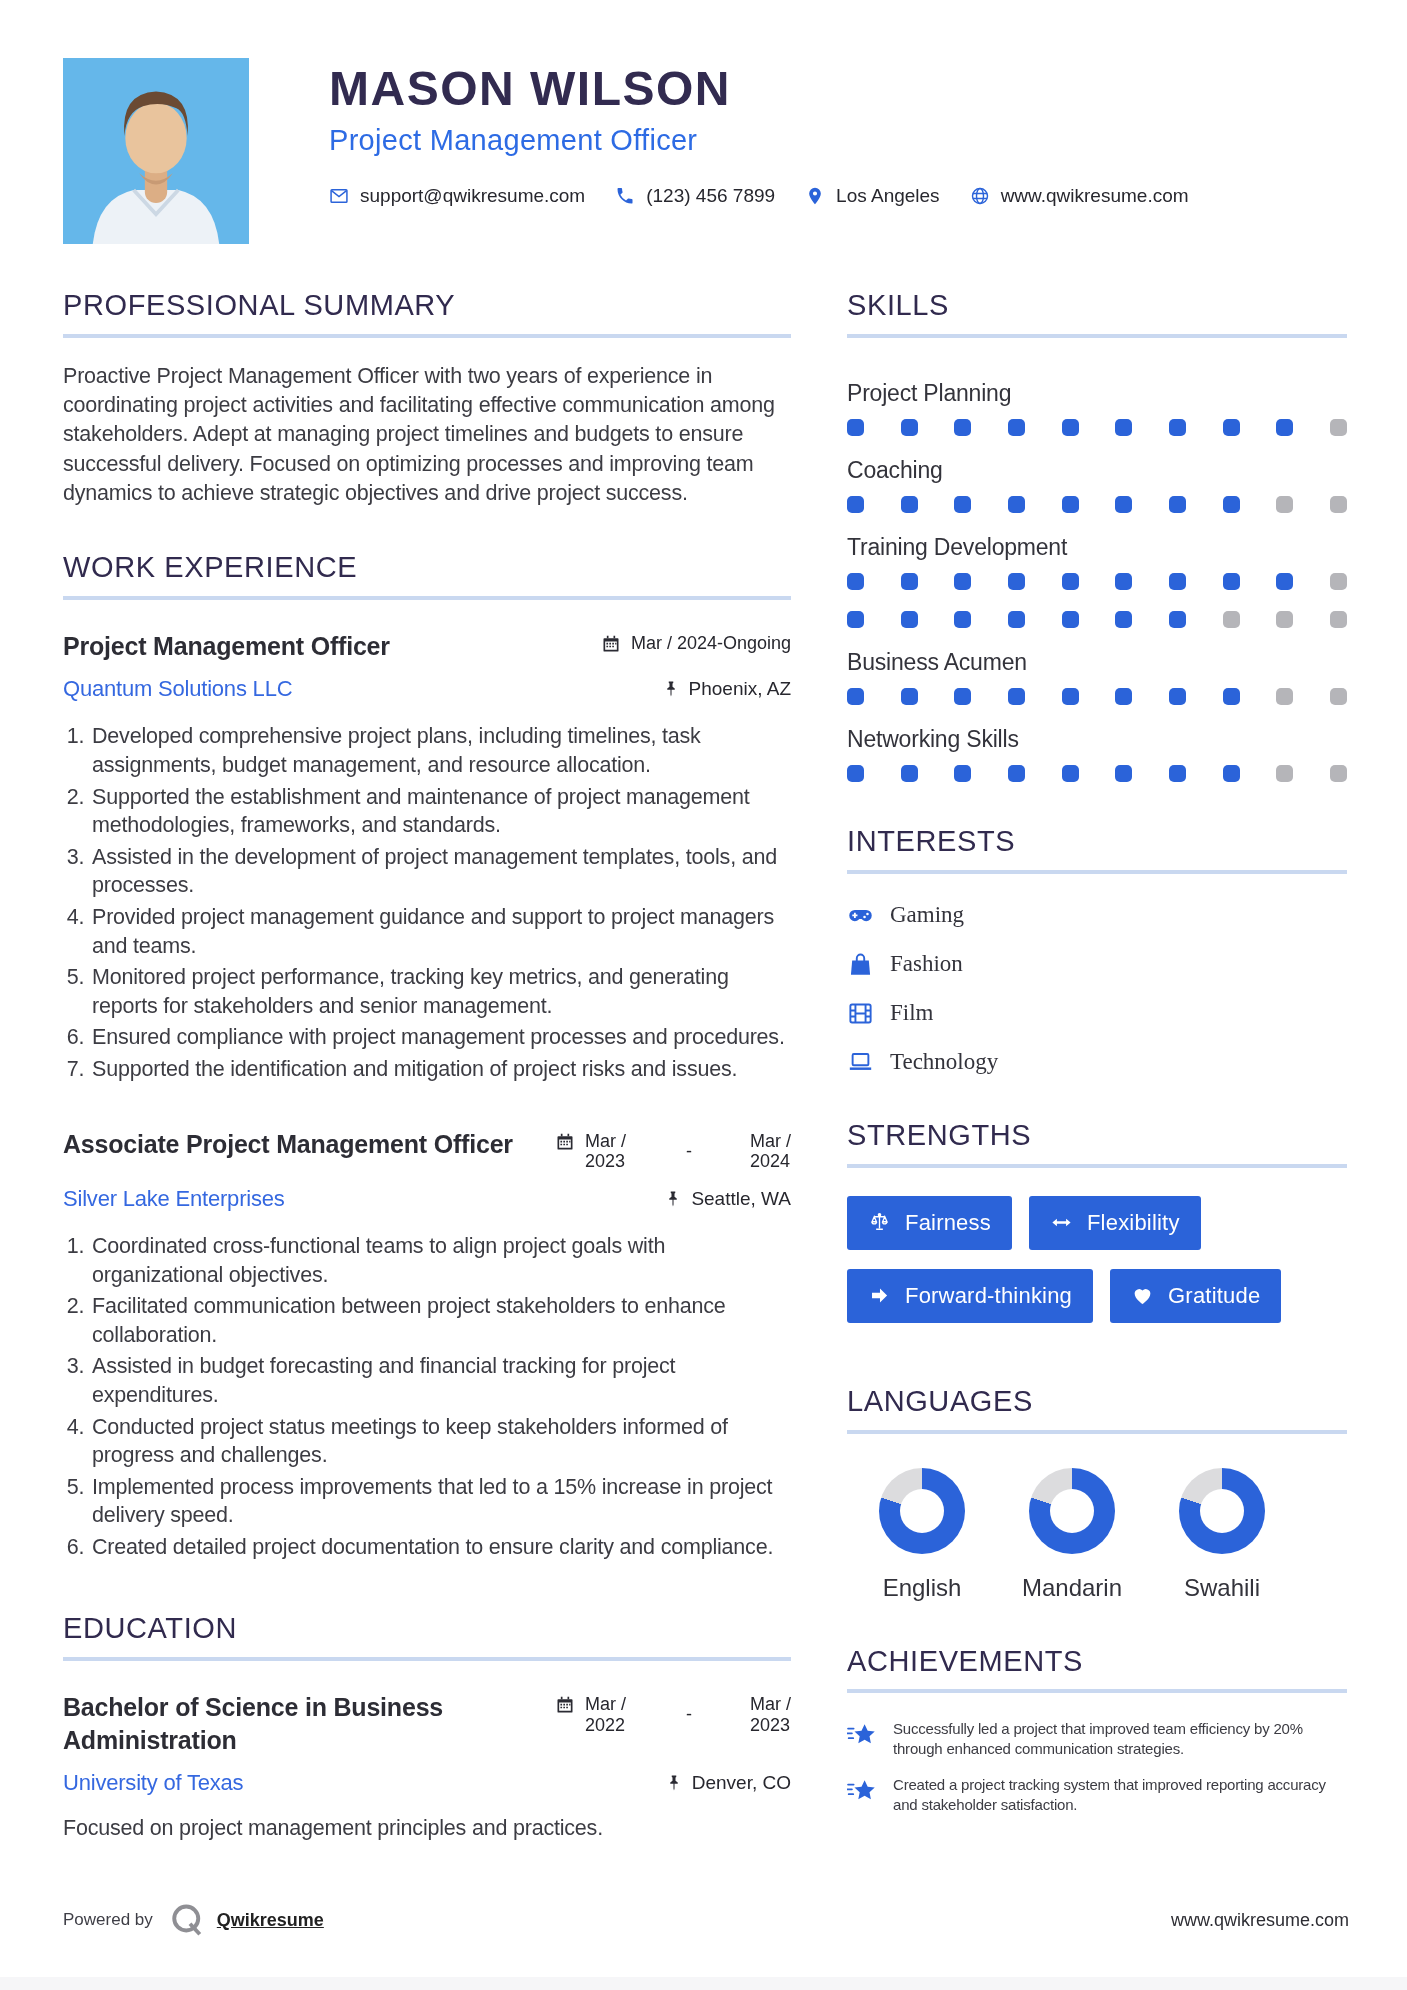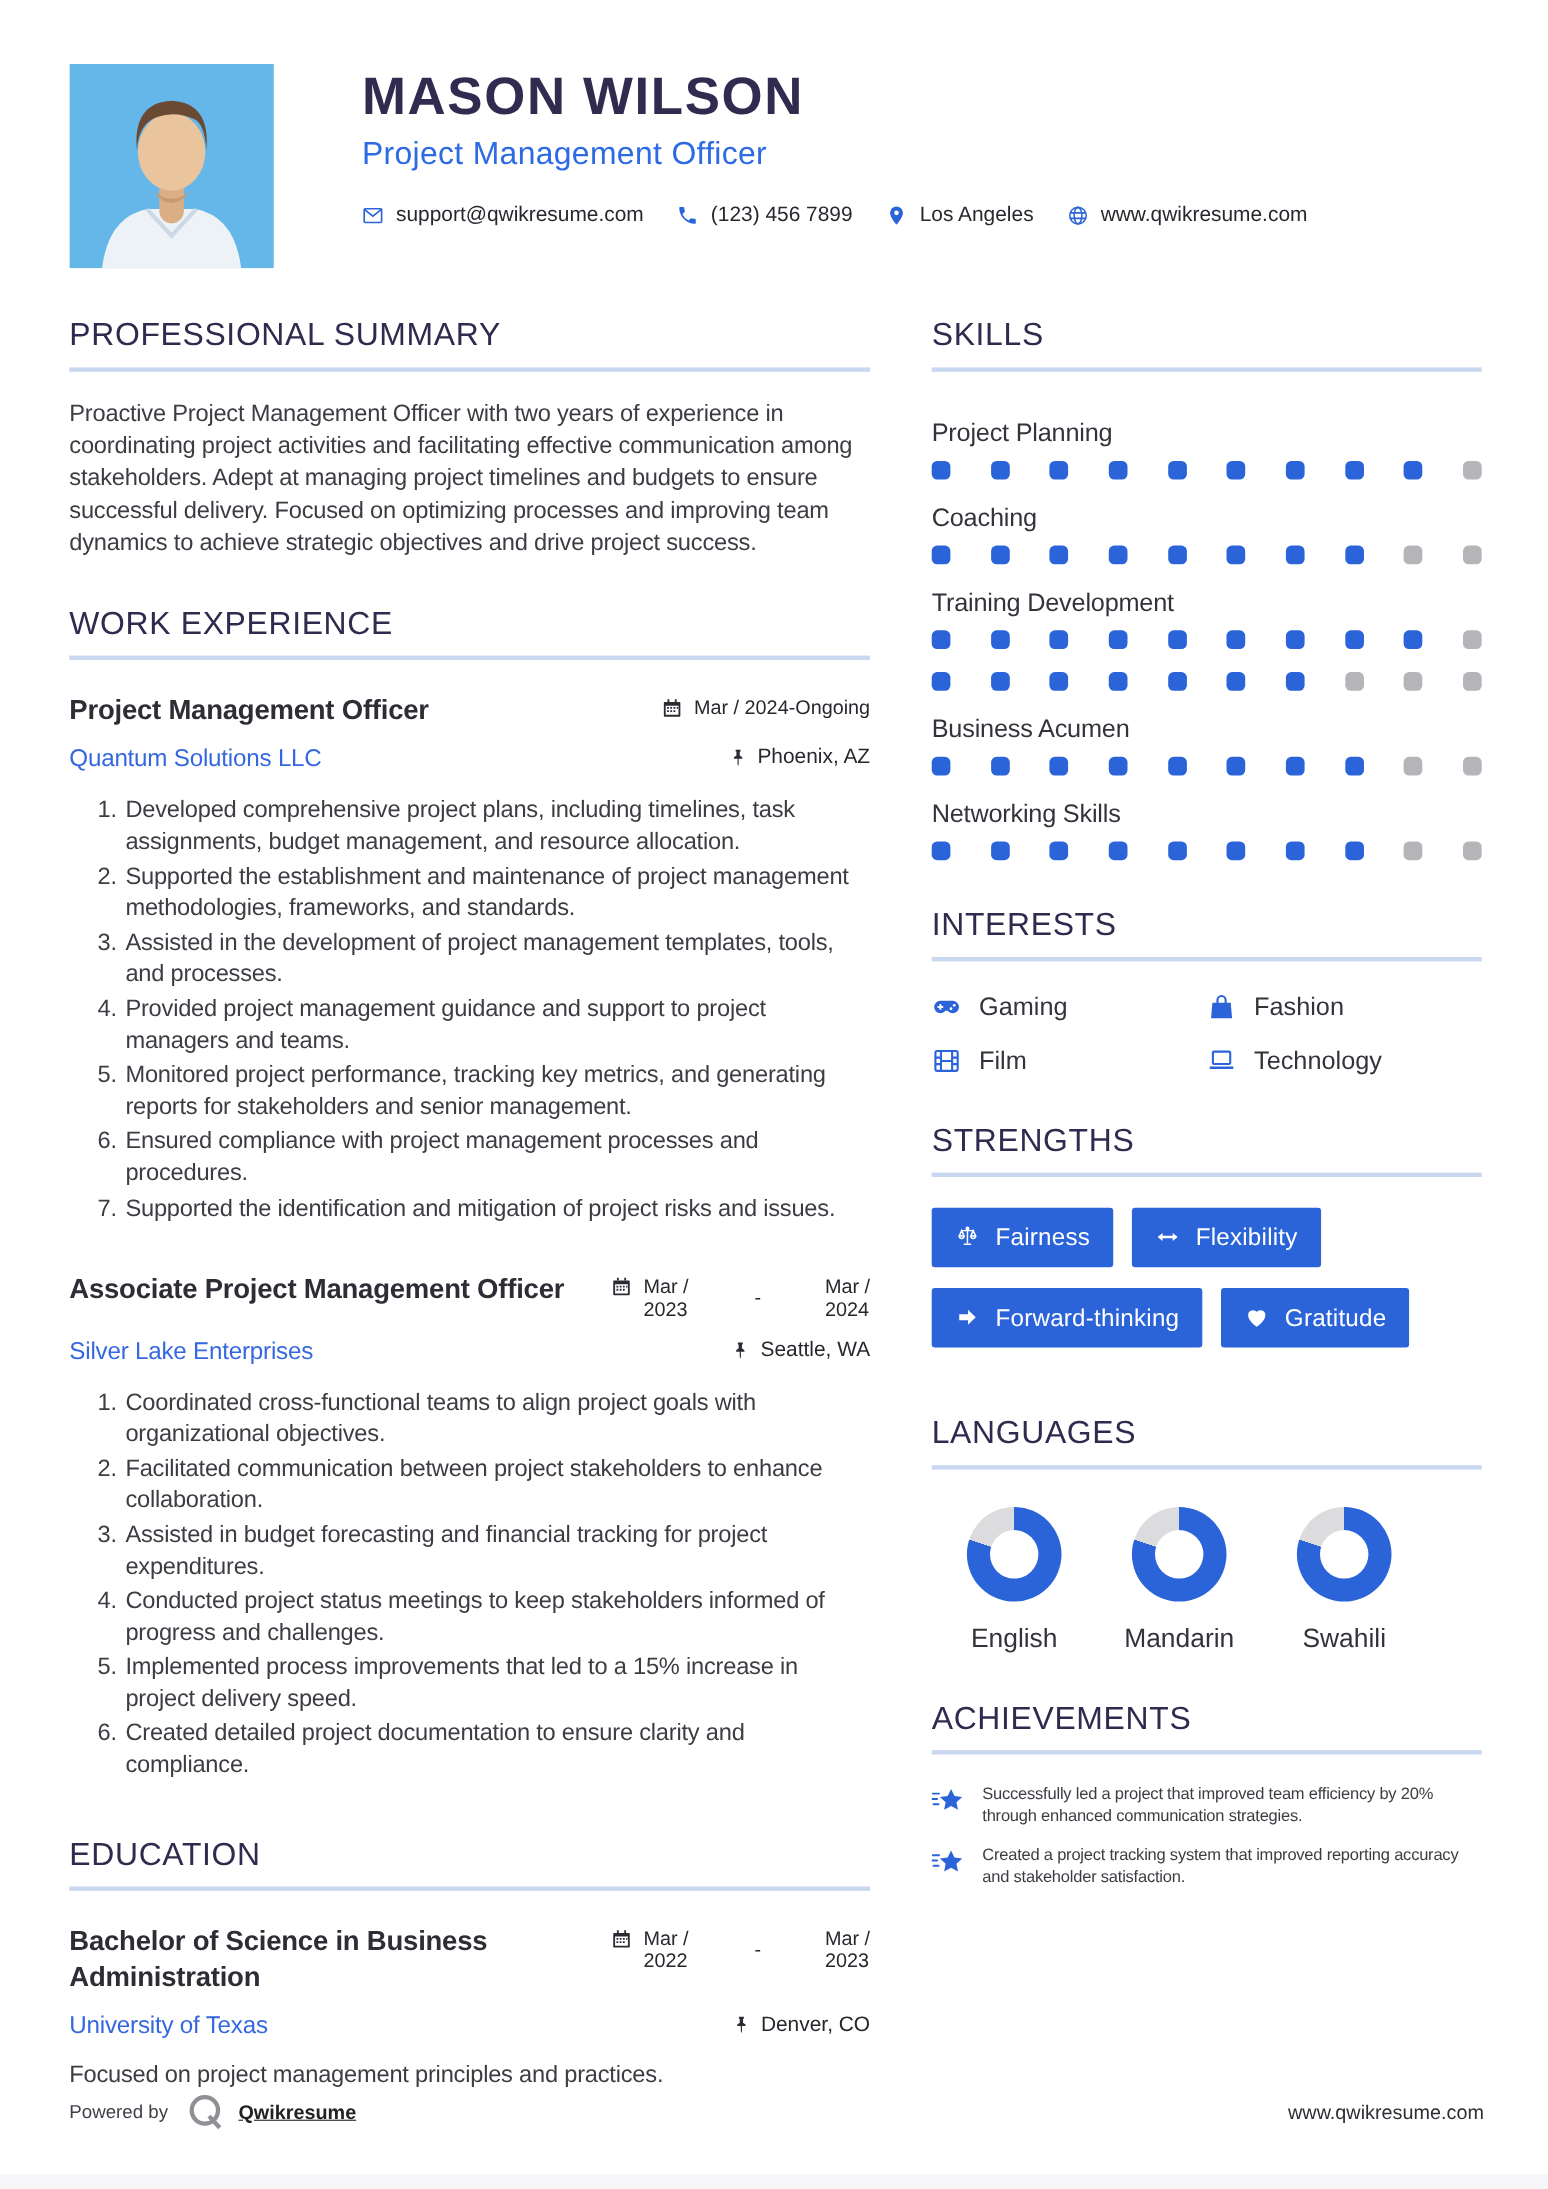--- a/index.html
+++ b/index.html
@@ -35,32 +35,32 @@
   .date-blk{font-size:18px;color:#27272e;display:flex;align-items:flex-start;white-space:nowrap;padding-top:3px;}
   .date-blk .icn{color:#2b2b33;width:20px;height:20px;margin-right:10px;margin-top:1px;}
   .date-2col{display:flex;align-items:flex-start;gap:48px;}
   .d-col{text-align:left;line-height:1.15;}
   .d-sep{margin:10px 10px 0 12px;}
   .company-row{display:flex;justify-content:space-between;align-items:center;margin-top:14px;}
   .company{font-size:22px;color:#3568e0;letter-spacing:-.2px;}
   .loc{font-size:19px;color:#27272e;display:flex;align-items:center;white-space:nowrap;}
   .loc .icn{width:18px;height:18px;color:#2b2b33;margin-right:9px;}
   ol.bullets{margin:20px 0 0;padding-left:27px;font-size:21.5px;line-height:1.33;letter-spacing:-.2px;color:#3c3c43;}
-  ol.bullets li{margin-bottom:3px;padding-left:2px;margin-left:22px;}
+  ol.bullets li{margin-bottom:3px;padding-left:2px;}
   .edu-note{font-size:21.5px;letter-spacing:-.2px;margin:20px 0 0;color:#3c3c43;}
   
   .skills-wrap{margin-top:42px;}
   .skill{margin-bottom:21px;}
   .skill-label{font-size:23px;color:#33333b;letter-spacing:-.2px;}
   .dots{display:flex;justify-content:space-between;margin-top:12px;}
   .dot{width:17px;height:17px;border-radius:5px;}
   .dot.on{background:#2b63d9;}
   .dot.off{background:#b5b5b9;}
   
-  .interests-grid{display:grid;grid-template-columns:1fr 1fr;row-gap:22px;margin-top:28px;}
+  .interests-grid{display:grid;grid-template-columns:1fr;row-gap:22px;margin-top:28px;font-family:Liberation Serif, serif;}
   .interest{display:flex;align-items:center;}
   .interest .icn{width:27px;height:27px;color:#2b63d9;margin-right:16px;}
   .interest-label{font-size:23px;color:#33333b;}
   
   .strengths-wrap{display:flex;flex-wrap:wrap;margin-top:28px;}
   .badge{display:inline-flex;align-items:center;background:#2b63d9;color:#ffffff;
          height:54px;padding:0 21px;margin:0 17px 19px 0;border-radius:3px;font-size:22px;letter-spacing:.2px;}
   .badge .icn{width:23px;height:23px;color:#ffffff;margin-right:14px;}
   
   .langs-wrap{display:flex;margin-top:34px;}

